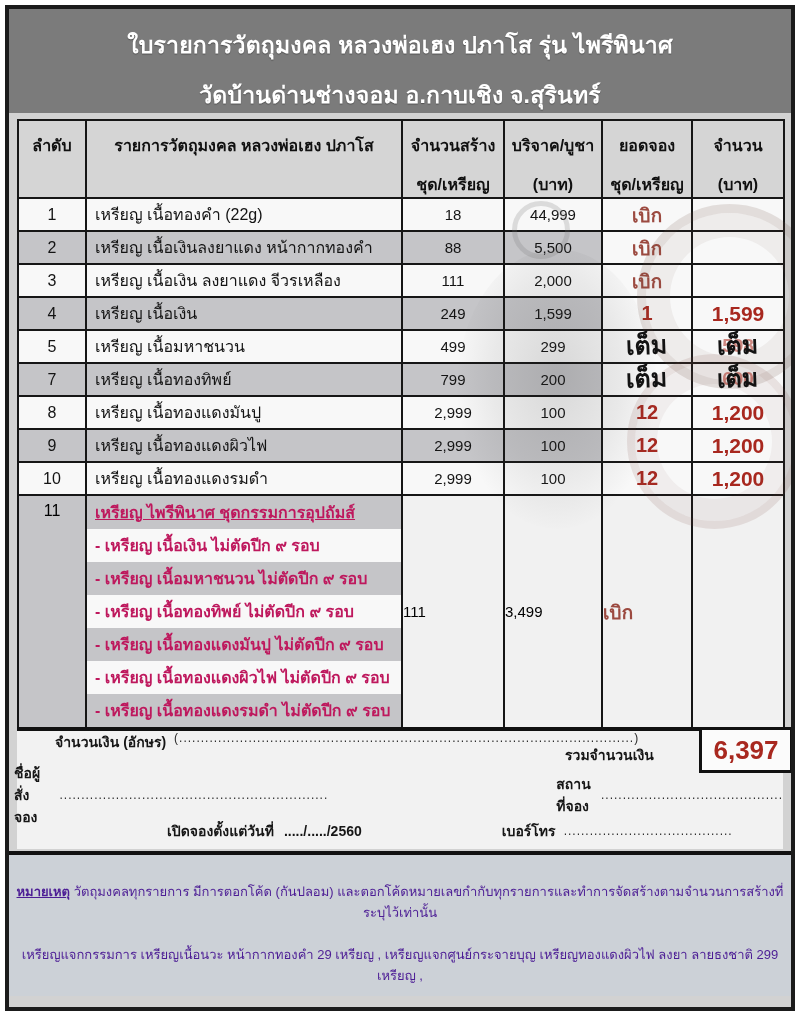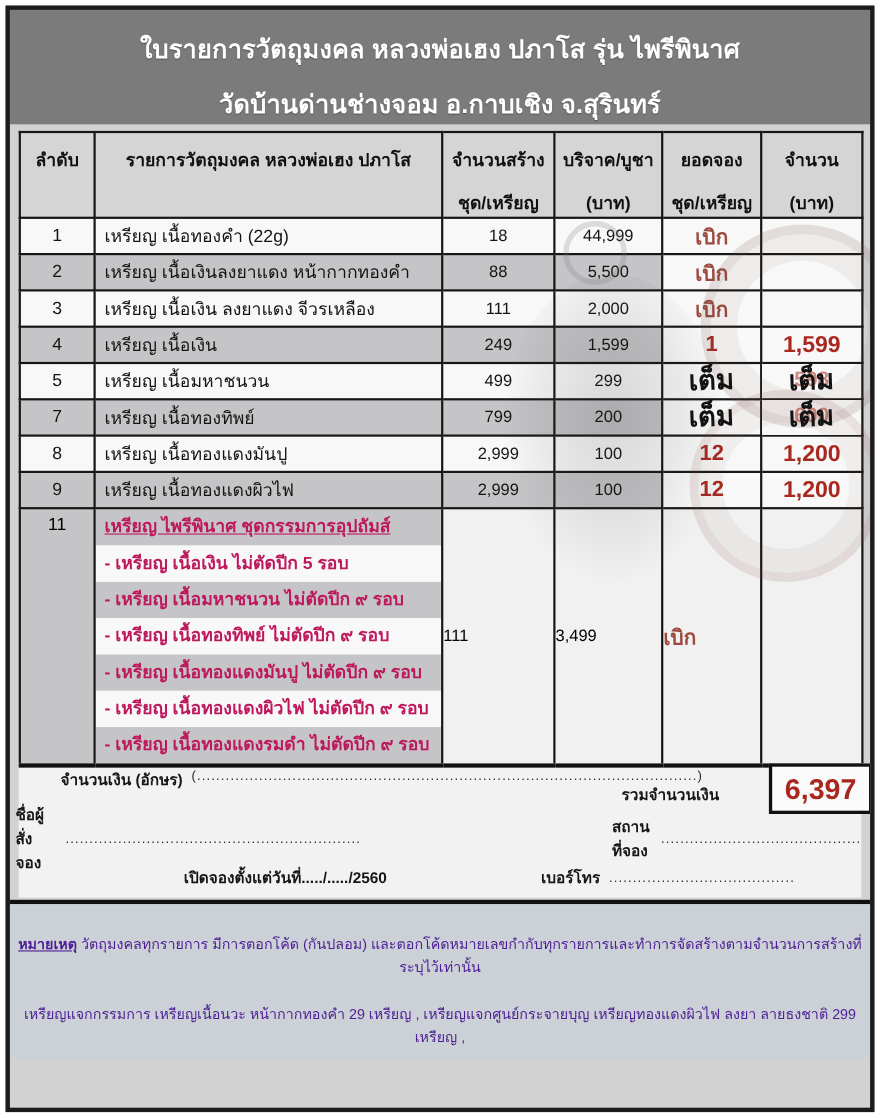--- a/index.html
+++ b/index.html
@@ -205,26 +205,34 @@
 
       <tr class="data stripe">
         <td class="no">9</td>
         <td class="item">เหรียญ เนื้อทองแดงผิวไฟ</td>
         <td class="num">2,999</td>
         <td class="num">100</td>
         <td class="num"><span class="ink-num">12</span></td>
         <td class="num"><span class="ink-amt">1,200</span></td>
       </tr>
 
+      <tr class="data">
+        <td class="no">10</td>
+        <td class="item">เหรียญ เนื้อทองแดงรมดำ</td>
+        <td class="num">2,999</td>
+        <td class="num">100</td>
+        <td class="num"><span class="ink-num">12</span></td>
+        <td class="num"><span class="ink-amt">1,200</span></td>
+      </tr>
 
       <tr class="grp thickbottom">
         <td class="group-no">11</td>
         <td class="group-item">
           <div class="gline g-stripe g-title">เหรียญ ไพรีพินาศ ชุดกรรมการอุปถัมส์</div>
-          <div class="gline">- เหรียญ เนื้อเงิน ไม่ตัดปีก 5 รอบ</div>
+          <div class="gline">- เหรียญ เนื้อเงิน ไม่ตัดปีก ๙ รอบ</div>
           <div class="gline g-stripe">- เหรียญ เนื้อมหาชนวน ไม่ตัดปีก ๙ รอบ</div>
           <div class="gline">- เหรียญ เนื้อทองทิพย์ ไม่ตัดปีก ๙ รอบ</div>
           <div class="gline g-stripe">- เหรียญ เนื้อทองแดงมันปู ไม่ตัดปีก ๙ รอบ</div>
           <div class="gline">- เหรียญ เนื้อทองแดงผิวไฟ ไม่ตัดปีก ๙ รอบ</div>
           <div class="gline g-stripe">- เหรียญ เนื้อทองแดงรมดำ ไม่ตัดปีก ๙ รอบ</div>
         </td>
         <td class="num">111</td>
         <td class="num">3,499</td>
         <td class="num"><span class="ink-bek">เบิก</span></td>
         <td class="num"></td>
@@ -248,21 +256,21 @@
       </div>
     </div>
     <div class="form-line2">
       <span class="lab orderer">ชื่อผู้สั่งจอง</span>
       <span class="dots" style="margin-left:10px">..............................................................</span>
       <span class="lab place">สถานที่จอง</span>
       <span class="dots" style="margin-left:8px">..........................................</span>
     </div>
     <div class="form-line3">
       <span class="lab opendate">เปิดจองตั้งแต่วันที่</span>
-      <span class="lab" style="">...../...../2560</span>
+      <span class="lab" style="margin-left:10px">...../...../2560</span>
       <span class="lab phone">เบอร์โทร</span>
       <span class="dots" style="margin-left:8px">.......................................</span>
     </div>
   </div>
 
   <div class="divider"></div>
 
   <div class="notes">
     <p><span class="note-label">หมายเหตุ</span> <span>วัตถุมงคลทุกรายการ มีการตอกโค้ด (กันปลอม) และตอกโค้ดหมายเลขกำกับทุกรายการและทำการจัดสร้างตามจำนวนการสร้างที่ระบุไว้เท่านั้น</span></p>
     <p>เหรียญแจกกรรมการ เหรียญเนื้อนวะ หน้ากากทองคำ 29 เหรียญ , เหรียญแจกศูนย์กระจายบุญ เหรียญทองแดงผิวไฟ ลงยา ลายธงชาติ  299 เหรียญ ,</p>

